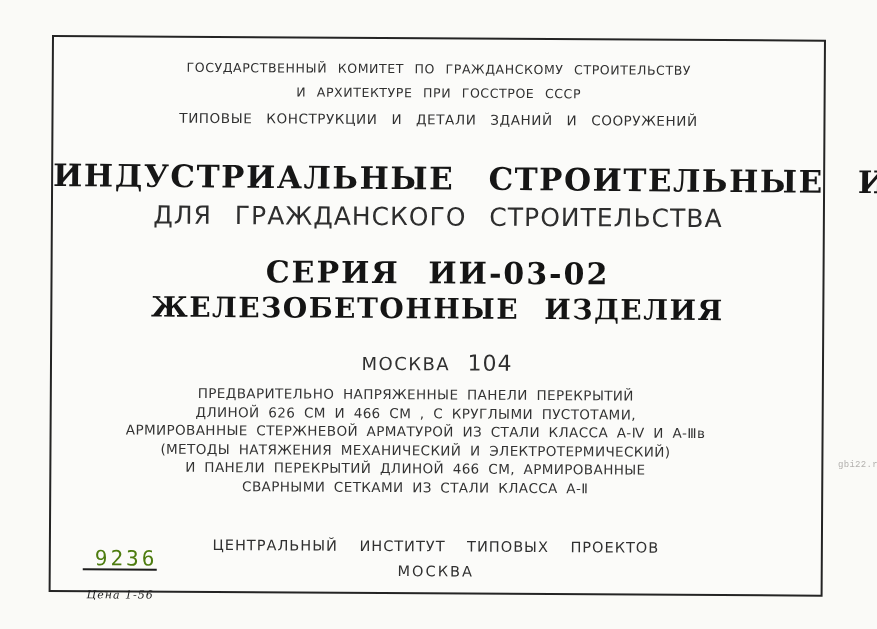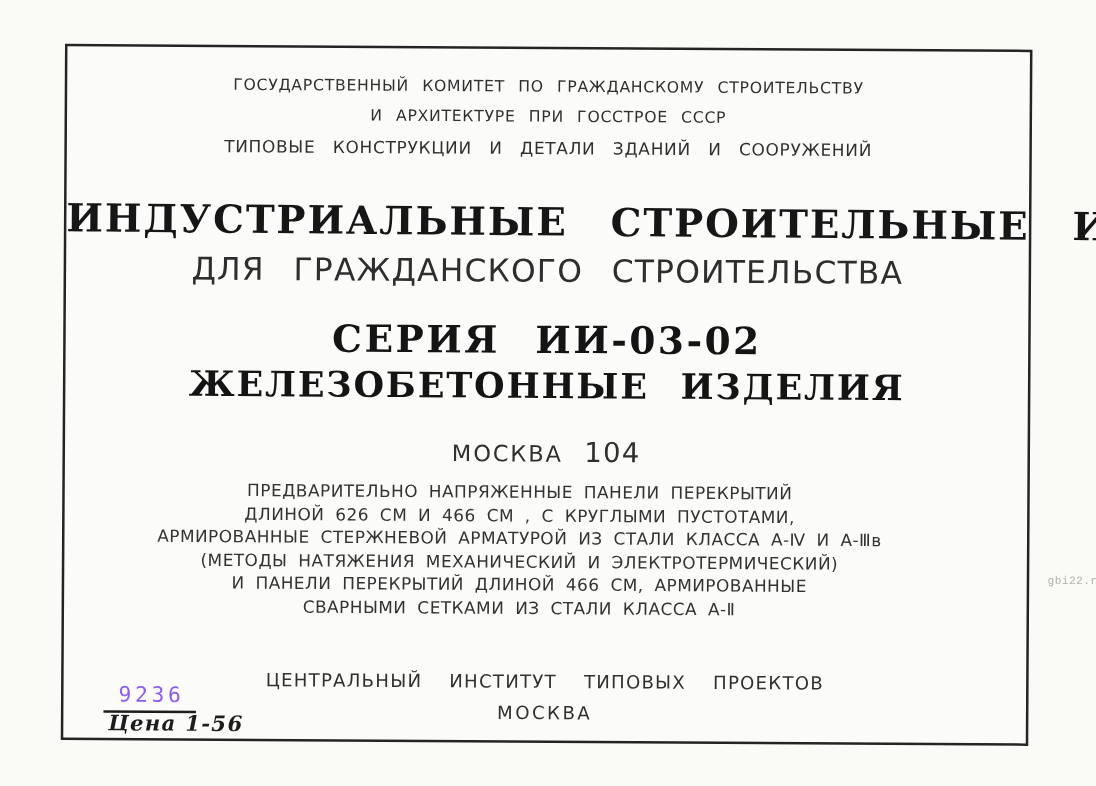--- a/index.html
+++ b/index.html
@@ -101,41 +101,41 @@
     color: #333;
   }
   .institute-line { top: 500px; font-size: 14.5px; word-spacing: 16px; letter-spacing: 1px; }
   .city-line      { top: 525px; font-size: 14.5px; letter-spacing: 2px; }
 
   .stamp-number {
     position: absolute;
     left: 44px;
     top: 511px;
     font-family: "DejaVu Sans Mono", monospace;
-    font-size: 17px;
+    font-size: 21px;
     letter-spacing: 3px;
-    color: #8b5cf6;
+    color: #4d7c0f;
     line-height: 1;
   }
   .stamp-divider {
     position: absolute;
     left: 32px;
     top: 531px;
     width: 74px;
     height: 2px;
     background: #1d1d1d;
   }
   .stamp-price {
     position: absolute;
     left: 36px;
-    top: 534px;
+    top: 552px;
     font-family: "DejaVu Serif", serif;
     font-style: italic;
-    font-weight: 700;
-    font-size: 17px;
+    font-weight: 400;
+    font-size: 11px;
     letter-spacing: 1px;
     color: #1d1d1d;
     line-height: 1;
   }
   .watermark {
     position: absolute;
     left: 838px;
     top: 432px;
     font-size: 9px;
     color: #b3b1ae;

